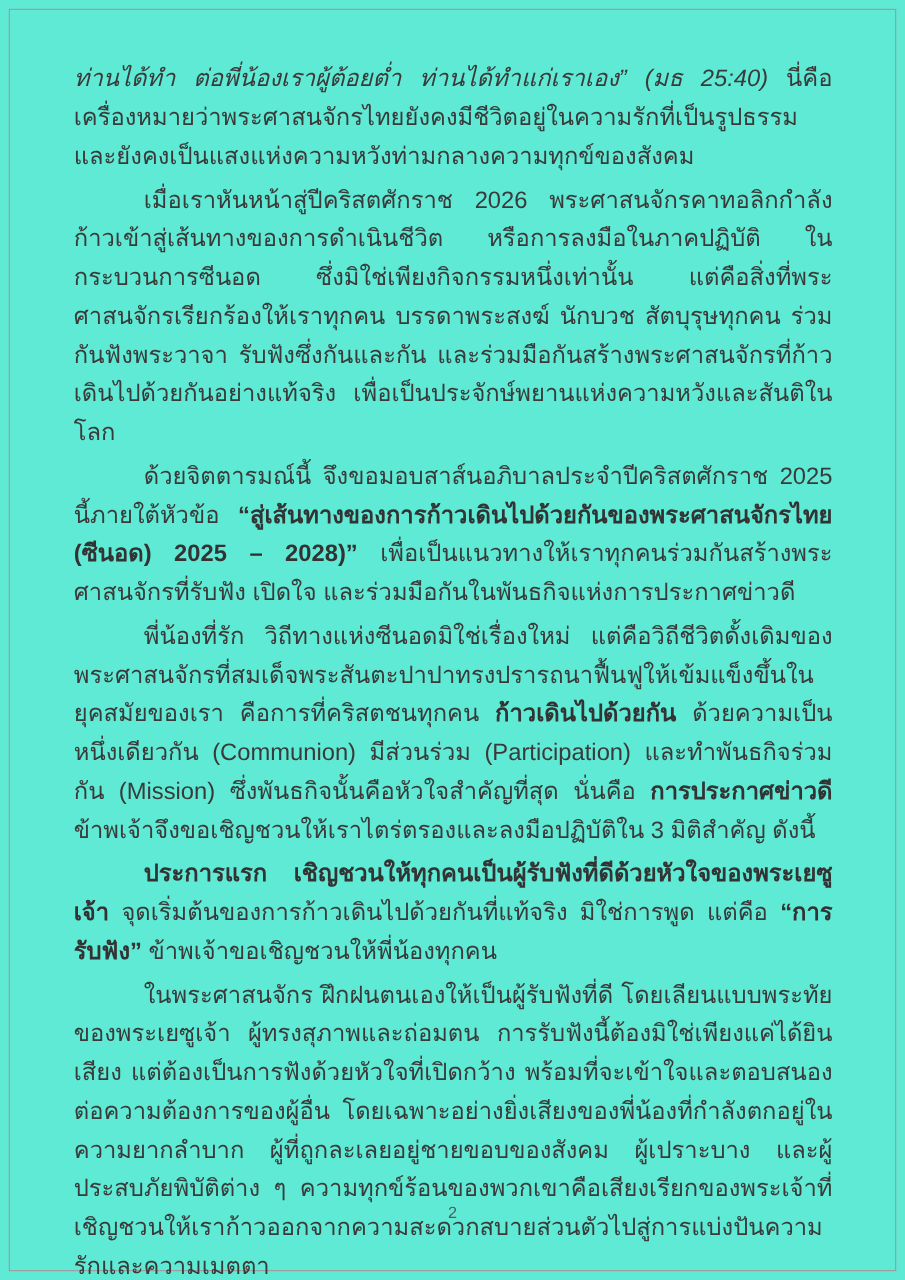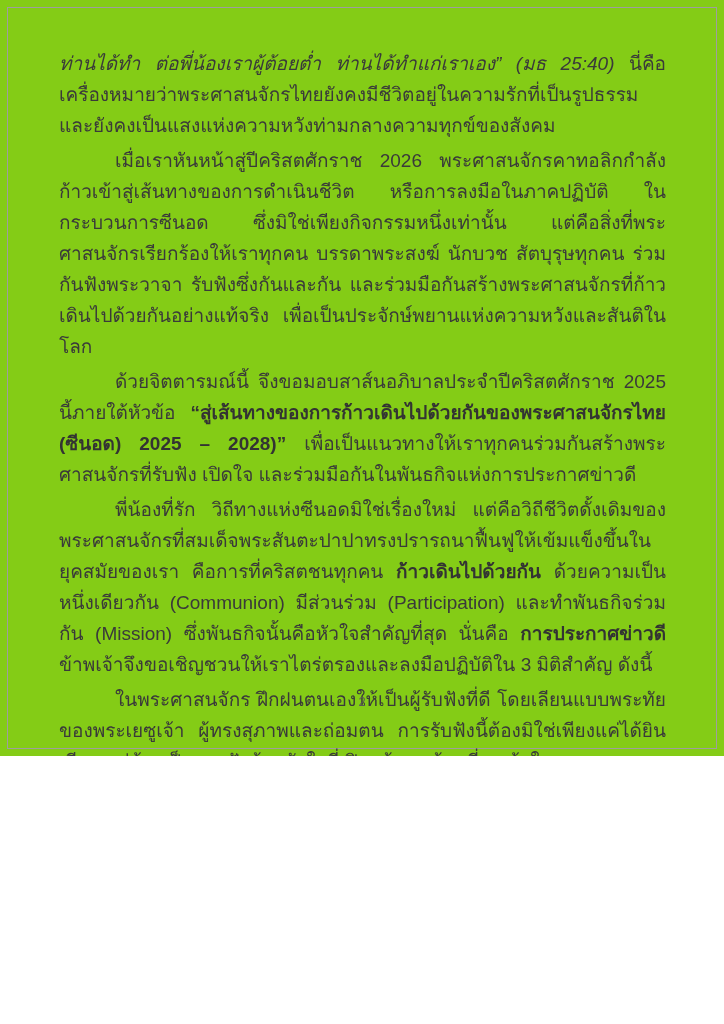--- a/index.html
+++ b/index.html
@@ -3,22 +3,22 @@
 <meta charset="utf-8">
 <style>
   html, body {
     margin: 0;
     padding: 0;
     background: #ffffff;
   }
   .page {
     position: relative;
     width: 724px;
-    height: 756px;
-    background: #84cc16;
+    height: 1024px;
+    background: #5eead4;
     overflow: hidden;
     font-family: "Liberation Sans", sans-serif;
   }
   .page-border {
     position: absolute;
     left: 7px;
     top: 7px;
     right: 7px;
     bottom: 7px;
     border: 1px solid #9e9e9e;
@@ -76,20 +76,23 @@
     </p>
 
     <p class="para">
       <span>ด้วยจิตตารมณ์นี้ จึงขอมอบสาส์นอภิบาลประจำปีคริสตศักราช 2025 นี้ภายใต้หัวข้อ </span><span class="bold">“สู่เส้นทางของการก้าวเดินไปด้วยกันของพระศาสนจักรไทย (ซีนอด) 2025 – 2028)”</span><span> เพื่อเป็นแนวทางให้เราทุกคนร่วมกันสร้างพระศาสนจักรที่รับฟัง เปิดใจ และร่วมมือกันในพันธกิจแห่งการประกาศข่าวดี</span>
     </p>
 
     <p class="para">
       <span>พี่น้องที่รัก วิถีทางแห่งซีนอดมิใช่เรื่องใหม่ แต่คือวิถีชีวิตดั้งเดิมของพระศาสนจักรที่สมเด็จพระสันตะปาปาทรงปรารถนาฟื้นฟูให้เข้มแข็งขึ้นในยุคสมัยของเรา คือการที่คริสตชนทุกคน </span><span class="bold">ก้าวเดินไปด้วยกัน</span><span> ด้วยความเป็นหนึ่งเดียวกัน (Communion) มีส่วนร่วม (Participation) และทำพันธกิจร่วมกัน (Mission) ซึ่งพันธกิจนั้นคือหัวใจสำคัญที่สุด นั่นคือ </span><span class="bold">การประกาศข่าวดี</span><span> ข้าพเจ้าจึงขอเชิญชวนให้เราไตร่ตรองและลงมือปฏิบัติใน 3 มิติสำคัญ ดังนี้</span>
     </p>
 
+    <p class="para">
+      <span class="bold">ประการแรก เชิญชวนให้ทุกคนเป็นผู้รับฟังที่ดีด้วยหัวใจของพระเยซูเจ้า</span><span> จุดเริ่มต้นของการก้าวเดินไปด้วยกันที่แท้จริง มิใช่การพูด แต่คือ </span><span class="bold">“การรับฟัง”</span><span> ข้าพเจ้าขอเชิญชวนให้พี่น้องทุกคน</span>
+    </p>
 
     <p class="para">
       <span>ในพระศาสนจักร ฝึกฝนตนเองให้เป็นผู้รับฟังที่ดี โดยเลียนแบบพระทัยของพระเยซูเจ้า ผู้ทรงสุภาพและถ่อมตน การรับฟังนี้ต้องมิใช่เพียงแค่ได้ยินเสียง แต่ต้องเป็นการฟังด้วยหัวใจที่เปิดกว้าง พร้อมที่จะเข้าใจและตอบสนองต่อความต้องการของผู้อื่น โดยเฉพาะอย่างยิ่งเสียงของพี่น้องที่กำลังตกอยู่ในความยากลำบาก ผู้ที่ถูกละเลยอยู่ชายขอบของสังคม ผู้เปราะบาง และผู้ประสบภัยพิบัติต่าง ๆ ความทุกข์ร้อนของพวกเขาคือเสียงเรียกของพระเจ้าที่เชิญชวนให้เราก้าวออกจากความสะดวกสบายส่วนตัวไปสู่การแบ่งปันความรักและความเมตตา</span>
     </p>
 
   </div>
 
   <div class="footer">2</div>
 </div>
 

